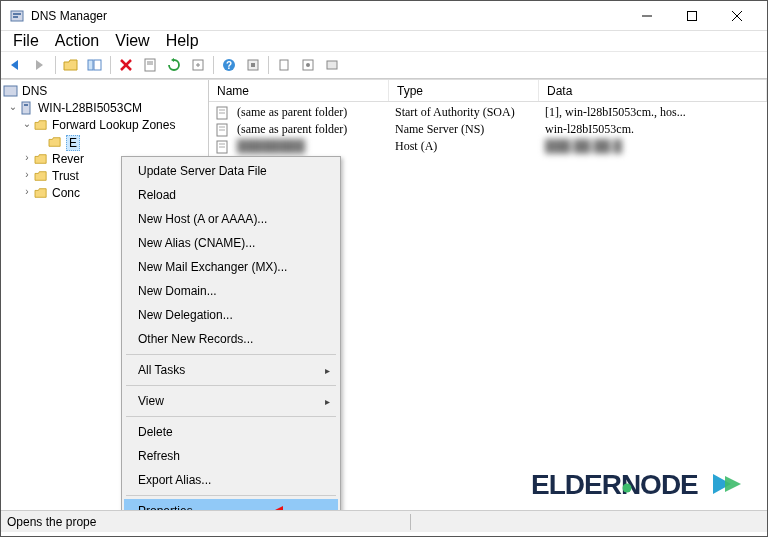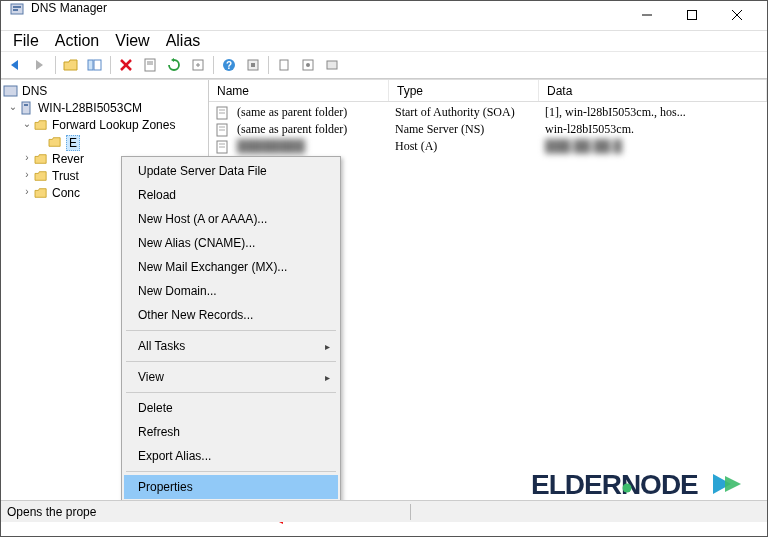--- a/index.html
+++ b/index.html
@@ -10,21 +10,21 @@
       width: 768px;
       height: 537px;
       overflow: hidden;
       position: relative;
       border: 1px solid #555;
     }
     
     .titlebar {
       height: 30px;
       display: flex;
-      align-items: flex-start;
+      align-items: center;
       padding: 0 8px;
       border-bottom: 1px solid #e0e0e0;
     }
     .titlebar .app-icon { width: 16px; height: 16px; margin-right: 6px; }
     .titlebar .title { flex: 1; font-size: 12px; }
     .win-controls { display: flex; }
     .win-btn {
       width: 45px; height: 28px;
       display: flex; align-items: center; justify-content: center;
       font-family: monospace;
@@ -130,21 +130,21 @@
     
     .red-arrow {
       position:absolute;
       left: 264px;
       top: 502px;
       pointer-events:none;
     }
     
     .statusbar {
       position:absolute;
-      bottom:14px; left:0; right:0;
+      bottom:4px; left:0; right:0;
       height: 22px;
       border-top: 1px solid #ccc;
       display:flex;
       align-items:center;
       padding: 0 6px;
       font-size: 12px;
       background:#f0f0f0;
     }
     .status-sep {
       width:1px; height:16px; background:#bbb; margin: 0 0 0 auto;
@@ -194,21 +194,21 @@
           <line x1="10" y1="0" x2="0" y2="10" stroke="#000"></line>
         </svg>
       </div>
   </div>
 </div>
 
 <div class="menubar">
   <span class="menu-item">File</span>
   <span class="menu-item">Action</span>
   <span class="menu-item">View</span>
-  <span class="menu-item">Alias</span>
+  <span class="menu-item">Help</span>
 </div>
 
 <div class="toolbar">
   <div class="tb-btn">
       <svg width="16" height="14">
         <path d="M10 2 L3 7 L10 12 Z" fill="#2a7ad4"></path>
       </svg>
     </div>
   <div class="tb-btn">
       <svg width="16" height="14">
@@ -405,20 +405,21 @@
   </div>
 </div>
 
 <div class="ctx-menu">
   <div class="ctx-item">Update Server Data File</div>
   <div class="ctx-item">Reload</div>
   <div class="ctx-item">New Host (A or AAAA)...</div>
   <div class="ctx-item">New Alias (CNAME)...</div>
   <div class="ctx-item">New Mail Exchanger (MX)...</div>
   <div class="ctx-item">New Domain...</div>
+  <div class="ctx-item">New Delegation...</div>
   <div class="ctx-item">Other New Records...</div>
   <div class="ctx-sep"></div>
   <div class="ctx-item ctx-sub">All Tasks</div>
   <div class="ctx-sep"></div>
   <div class="ctx-item ctx-sub">View</div>
   <div class="ctx-sep"></div>
   <div class="ctx-item">Delete</div>
   <div class="ctx-item">Refresh</div>
   <div class="ctx-item">Export Alias...</div>
   <div class="ctx-sep"></div>

